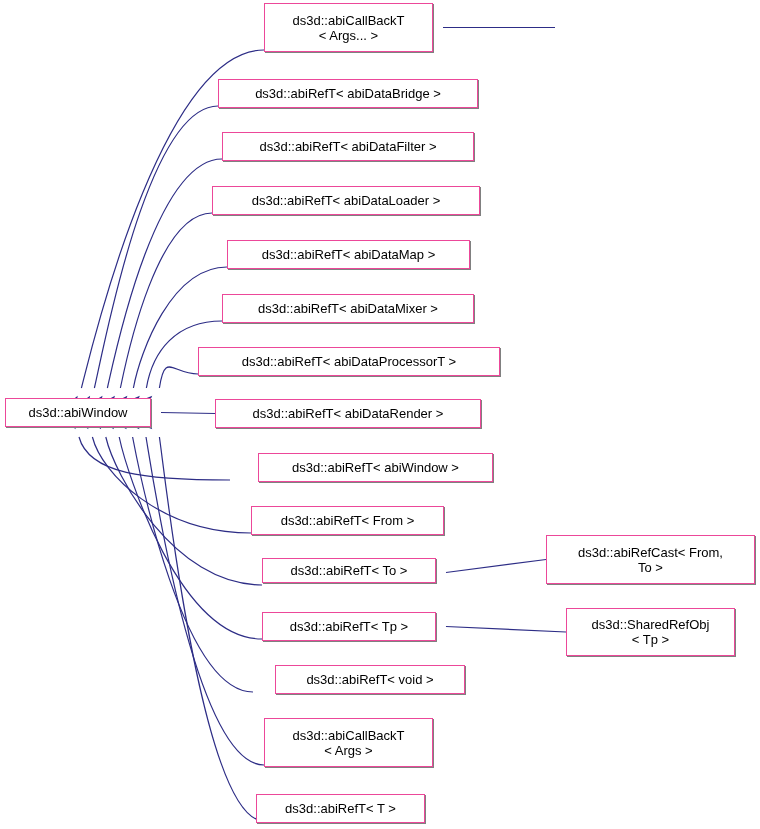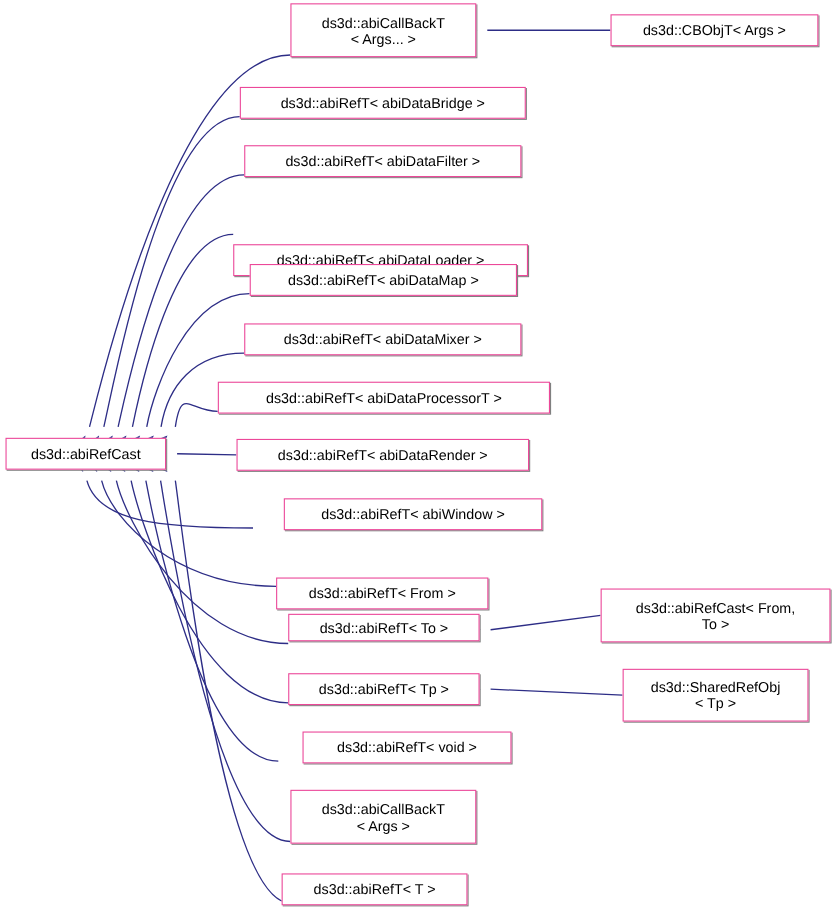--- a/index.html
+++ b/index.html
@@ -76,36 +76,35 @@
       <polygon points="139.48333333333335,429.2 128.62342741472216,424.3717038782906 135.121321260761,418.14455560917" fill="#2d2d86"></polygon>
       <path d="M 264 821 C 201.85 821, 165 474, 159.4 437" fill="none" stroke="#2d2d86" stroke-width="1.2"></path>
       <polygon points="152.26,429.2 141.19103448275862,424.8724137931034 147.39793103448275,418.35517241379307" fill="#2d2d86"></polygon>
       <path d="M 555 27.5 L 443 27.5" fill="none" stroke="#2d2d86" stroke-width="1.2"></path>
       <polygon points="434,27.5 423,32 423,23" fill="#2d2d86"></polygon>
       <path d="M 546 559.5 L 446 572.5" fill="none" stroke="#2d2d86" stroke-width="1.2"></path>
       <polygon points="437,572.5 426,577 426,568" fill="#2d2d86"></polygon>
       <path d="M 566 632 L 446 626.5" fill="none" stroke="#2d2d86" stroke-width="1.2"></path>
       <polygon points="437,626.5 426,631 426,622" fill="#2d2d86"></polygon>
     </svg>
-<div class="node" style="left: 5px; top: 398px; width: 146px; height: 29px;"><span>ds3d::abiRefCast</span></div>
+<div class="node" style="left: 5px; top: 398px; width: 146px; height: 29px;"><span>ds3d::abiWindow</span></div>
     <div class="node" style="left: 264px; top: 3px; width: 169px; height: 49px;"><span>ds3d::abiCallBackT
 &lt; Args... &gt;</span></div>
     <div class="node" style="left: 218px; top: 79px; width: 260px; height: 29px;"><span>ds3d::abiRefT&lt; abiDataBridge &gt;</span></div>
     <div class="node" style="left: 222px; top: 132px; width: 252px; height: 29px;"><span>ds3d::abiRefT&lt; abiDataFilter &gt;</span></div>
-    <div class="node" style="left: 212px; top: 186px; width: 268px; height: 29px; margin-top: 36px;"><span>ds3d::abiRefT&lt; abiDataLoader &gt;</span></div>
+    <div class="node" style="left: 212px; top: 186px; width: 268px; height: 29px;"><span>ds3d::abiRefT&lt; abiDataLoader &gt;</span></div>
     <div class="node" style="left: 227px; top: 240px; width: 243px; height: 29px;"><span>ds3d::abiRefT&lt; abiDataMap &gt;</span></div>
     <div class="node" style="left: 222px; top: 294px; width: 252px; height: 29px;"><span>ds3d::abiRefT&lt; abiDataMixer &gt;</span></div>
     <div class="node" style="left: 198px; top: 347px; width: 302px; height: 29px;"><span>ds3d::abiRefT&lt; abiDataProcessorT &gt;</span></div>
     <div class="node" style="left: 215px; top: 399px; width: 266px; height: 29px;"><span>ds3d::abiRefT&lt; abiDataRender &gt;</span></div>
     <div class="node" style="left: 230px; top: 453px; width: 235px; height: 29px; margin-left: 28px;"><span>ds3d::abiRefT&lt; abiWindow &gt;</span></div>
-    <div class="node" style="left: 251px; top: 506px; width: 193px; height: 29px; margin-top: 19px;"><span>ds3d::abiRefT&lt; From &gt;</span></div>
+    <div class="node" style="left: 251px; top: 506px; width: 193px; height: 29px;"><span>ds3d::abiRefT&lt; From &gt;</span></div>
     <div class="node" style="left: 262px; top: 558px; width: 174px; height: 25px;"><span>ds3d::abiRefT&lt; To &gt;</span></div>
     <div class="node" style="left: 262px; top: 612px; width: 174px; height: 29px;"><span>ds3d::abiRefT&lt; Tp &gt;</span></div>
     <div class="node" style="left: 253px; top: 665px; width: 190px; height: 29px; margin-left: 22px;"><span>ds3d::abiRefT&lt; void &gt;</span></div>
     <div class="node" style="left: 264px; top: 718px; width: 169px; height: 49px;"><span>ds3d::abiCallBackT
 &lt; Args &gt;</span></div>
     <div class="node" style="left: 256px; top: 794px; width: 169px; height: 29px;"><span>ds3d::abiRefT&lt; T &gt;</span></div>
-    <div class="node" style="left: 555px; top: 13px; width: 189px; height: 29px;"><span>ds3d::CBObjT&lt; Args &gt;</span></div>
     <div class="node" style="left: 546px; top: 535px; width: 209px; height: 49px;"><span>ds3d::abiRefCast&lt; From,
 To &gt;</span></div>
     <div class="node" style="left: 566px; top: 608px; width: 169px; height: 48px;"><span>ds3d::SharedRefObj
 &lt; Tp &gt;</span></div>
   </div>
 
 </body></html>

